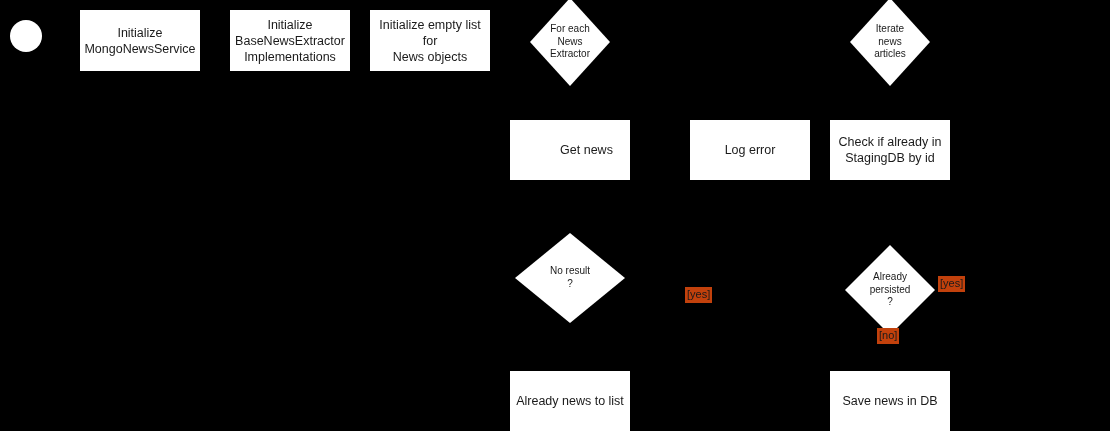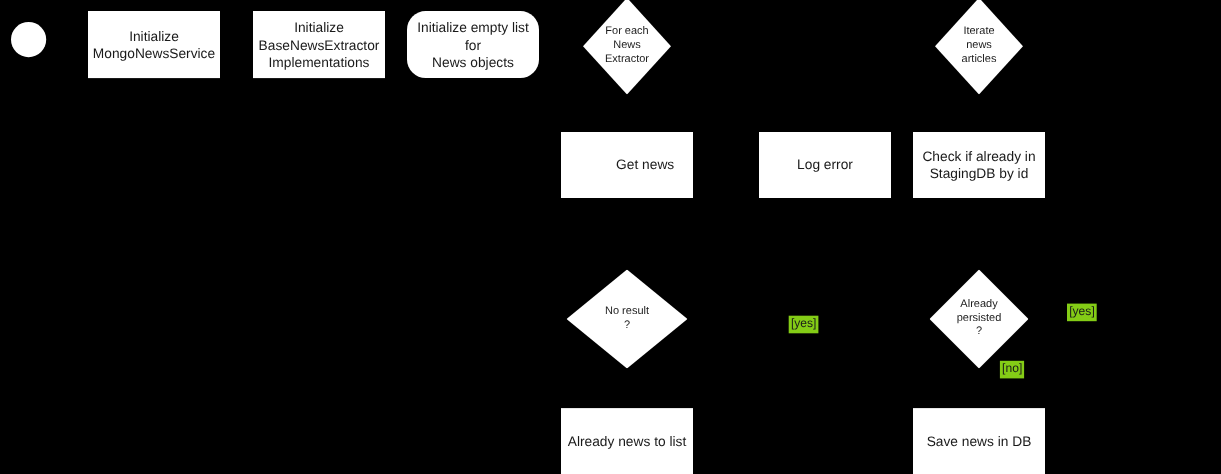--- a/index.html
+++ b/index.html
@@ -59,49 +59,48 @@
     font-size: 10px;
     line-height: 1.28;
     text-align: center;
     white-space: pre-line;
     width: 140%;
     left: 0;
   }
   
   .edge-label {
     position: absolute;
-    background: #84cc16;
+    background: #c2410c;
     color: #1a1a1a;
     font-size: 11px;
     line-height: 1.25;
     padding: 1px 2px;
     white-space: nowrap;
     box-sizing: border-box;
-    margin-left: 32px;
   }
 </style>
 </head>
 <body>
 
 <div id="canvas">
 
   <div class="node start-node" style="left:10px; top:20px; width:32px; height:32px;"></div>
 
   <div class="node process" style="left:80px; top:10px; width:120px; height:61px;">
     <span>Initialize
 MongoNewsService</span>
   </div>
 
   <div class="node process" style="left:230px; top:10px; width:120px; height:61px;">
     <span>Initialize
 BaseNewsExtractor
 Implementations</span>
   </div>
 
-  <div class="node process" style="left:370px; top:10px; width:120px; height:61px;border-radius:17px;">
+  <div class="node process" style="left:370px; top:10px; width:120px; height:61px;">
     <span>Initialize empty list for
 News objects</span>
   </div>
 
   <div class="node decision" style="left:530px; top:-2px; width:80px; height:88px;">
     <div class="dia-fill"></div>
     <div class="dia-label">For each
 News
 Extractor</div>
   </div>
@@ -119,21 +118,21 @@
 
   <div class="node process" style="left:690px; top:120px; width:120px; height:60px;">
     <span>Log error</span>
   </div>
 
   <div class="node process" style="left:830px; top:120px; width:120px; height:60px;">
     <span>Check if already in
 StagingDB by id</span>
   </div>
 
-  <div class="node decision" style="left:515px; top:245px; width:110px; height:90px;align-items:center;">
+  <div class="node decision" style="left:515px; top:233px; width:110px; height:90px;align-items:center;">
     <div class="dia-fill"></div>
     <div class="dia-label">No result
 ?</div>
   </div>
 
   <div class="edge-label" style="left:685px; top:287px;">[yes]</div>
 
   <div class="node decision" style="left:845px; top:245px; width:90px; height:90px;">
     <div class="dia-fill"></div>
     <div class="dia-label">Already

